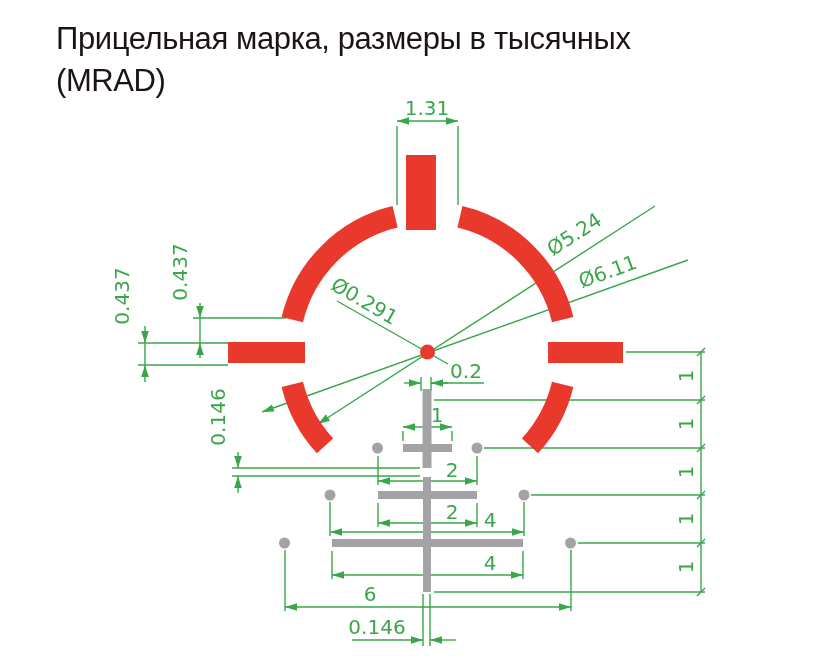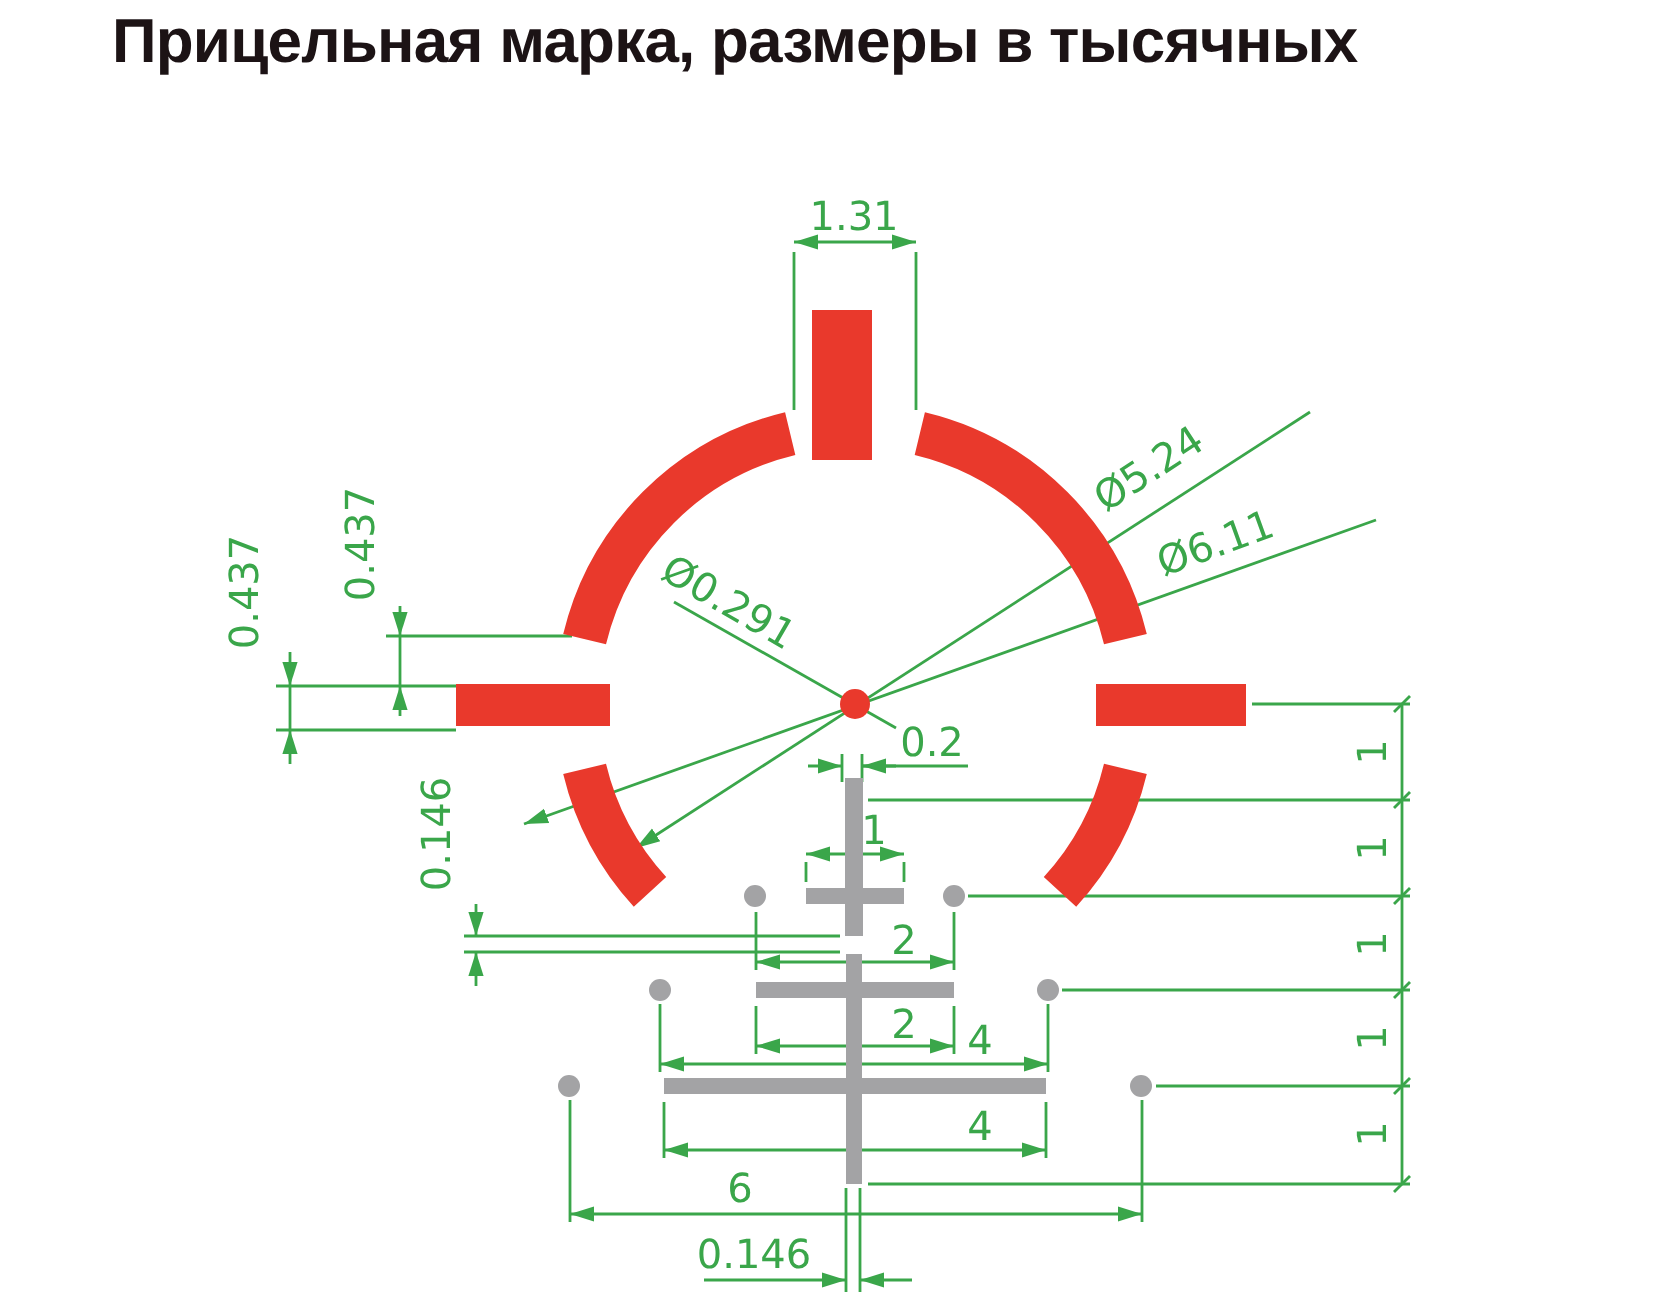--- a/index.html
+++ b/index.html
@@ -1,40 +1,41 @@
 <!DOCTYPE html>
 <html><head>
 <meta charset="utf-8">
 <style>
   html,body{margin:0;padding:0;}
   body{
     width:828px;height:656px;position:relative;background:#ffffff;
     font-family:"Liberation Sans", sans-serif;overflow:hidden;
   }
   .title{
-    position:absolute;left:56px;top:0;width:740px;
-    font-weight:700;font-size:31px;line-height:42px;
+    position:absolute;left:56px;top:18px;width:740px;
+    font-weight:400;font-size:31px;line-height:42px;
     letter-spacing:-0.4px;color:#1c1315;
     font-family:"Liberation Sans", sans-serif;
   }
   svg{position:absolute;left:0;top:0;}
   .dim-text{
     font-family:"DejaVu Sans", sans-serif;
     font-size:20px;fill:#3aa64a;
   }
   .dim-line{stroke:#3aa64a;stroke-width:1.4;fill:none;}
   .red-shape{fill:#e9392c;}
   .red-arc{stroke:#e9392c;stroke-width:22;fill:none;}
   .gray-shape{fill:#a3a3a5;}
 </style>
 </head>
 <body>
 
 <div class="title">
   <div>Прицельная марка, размеры в тысячных</div>
+  <div>(MRAD)</div>
 </div>
 
 <svg width="828" height="656" viewBox="0 0 828 656">
   <defs>
     <marker id="arr" markerWidth="14" markerHeight="10" refX="12" refY="5" orient="auto-start-reverse" markerUnits="userSpaceOnUse">
       <path d="M0,1.2 L12,5 L0,8.8 z" fill="#3aa64a"></path>
     </marker>
   </defs>
 
   <g>

